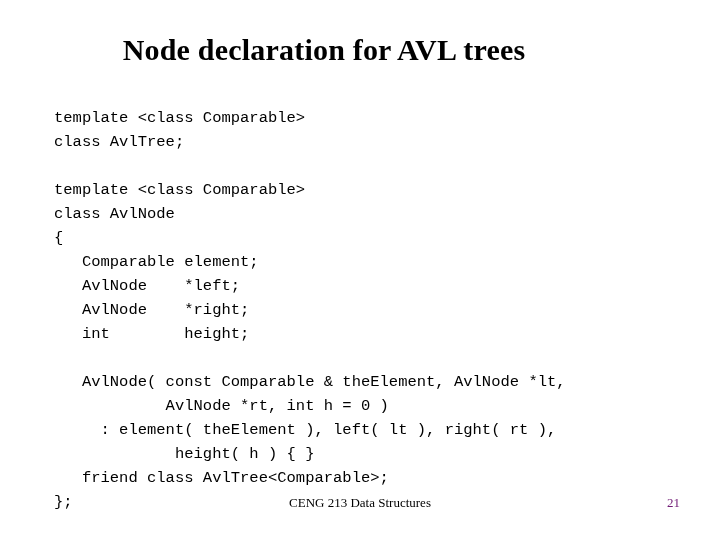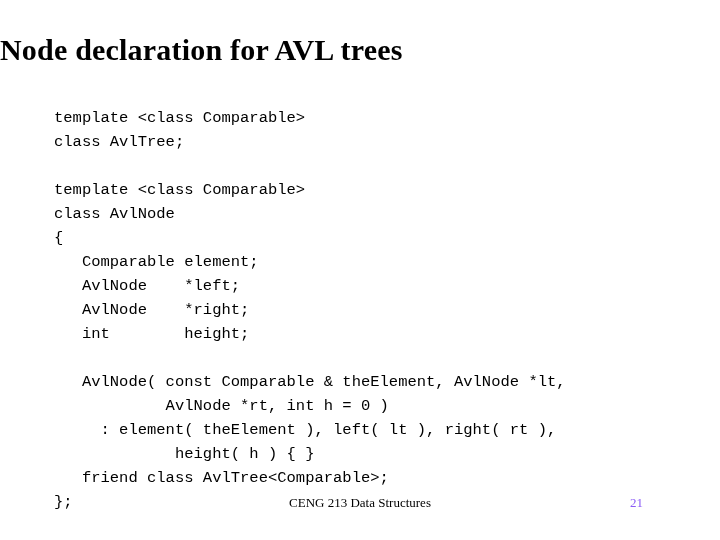--- a/index.html
+++ b/index.html
@@ -18,20 +18,21 @@
     position: relative;
     width: 720px;
     height: 540px;
     background: #ffffff;
   }
   .slide-title {
     position: absolute;
     top: 32px;
     left: 0;
     width: 648px;
+    text-align: center;
     font-family: "Liberation Serif", serif;
     font-weight: bold;
     font-size: 30px;
     line-height: 36px;
     letter-spacing: 0.2px;
     color: #000000;
     white-space: pre;
   }
   .code-block {
     position: absolute;
@@ -71,25 +72,25 @@
     font-size: 13px;
     line-height: 18px;
     color: #000000;
     white-space: pre;
   }
   .footer-page {
     position: absolute;
     left: 630px;
     top: 0;
     width: 50px;
-    text-align: left;
+    text-align: right;
     font-family: "Liberation Serif", serif;
     font-size: 13px;
     line-height: 18px;
-    color: #8b5cf6;
+    color: #701a75;
     white-space: pre;
   }
 </style>
 </head>
 <body>
 
 <div class="slide">
 
   <div class="slide-title">Node declaration for AVL trees</div>
 

